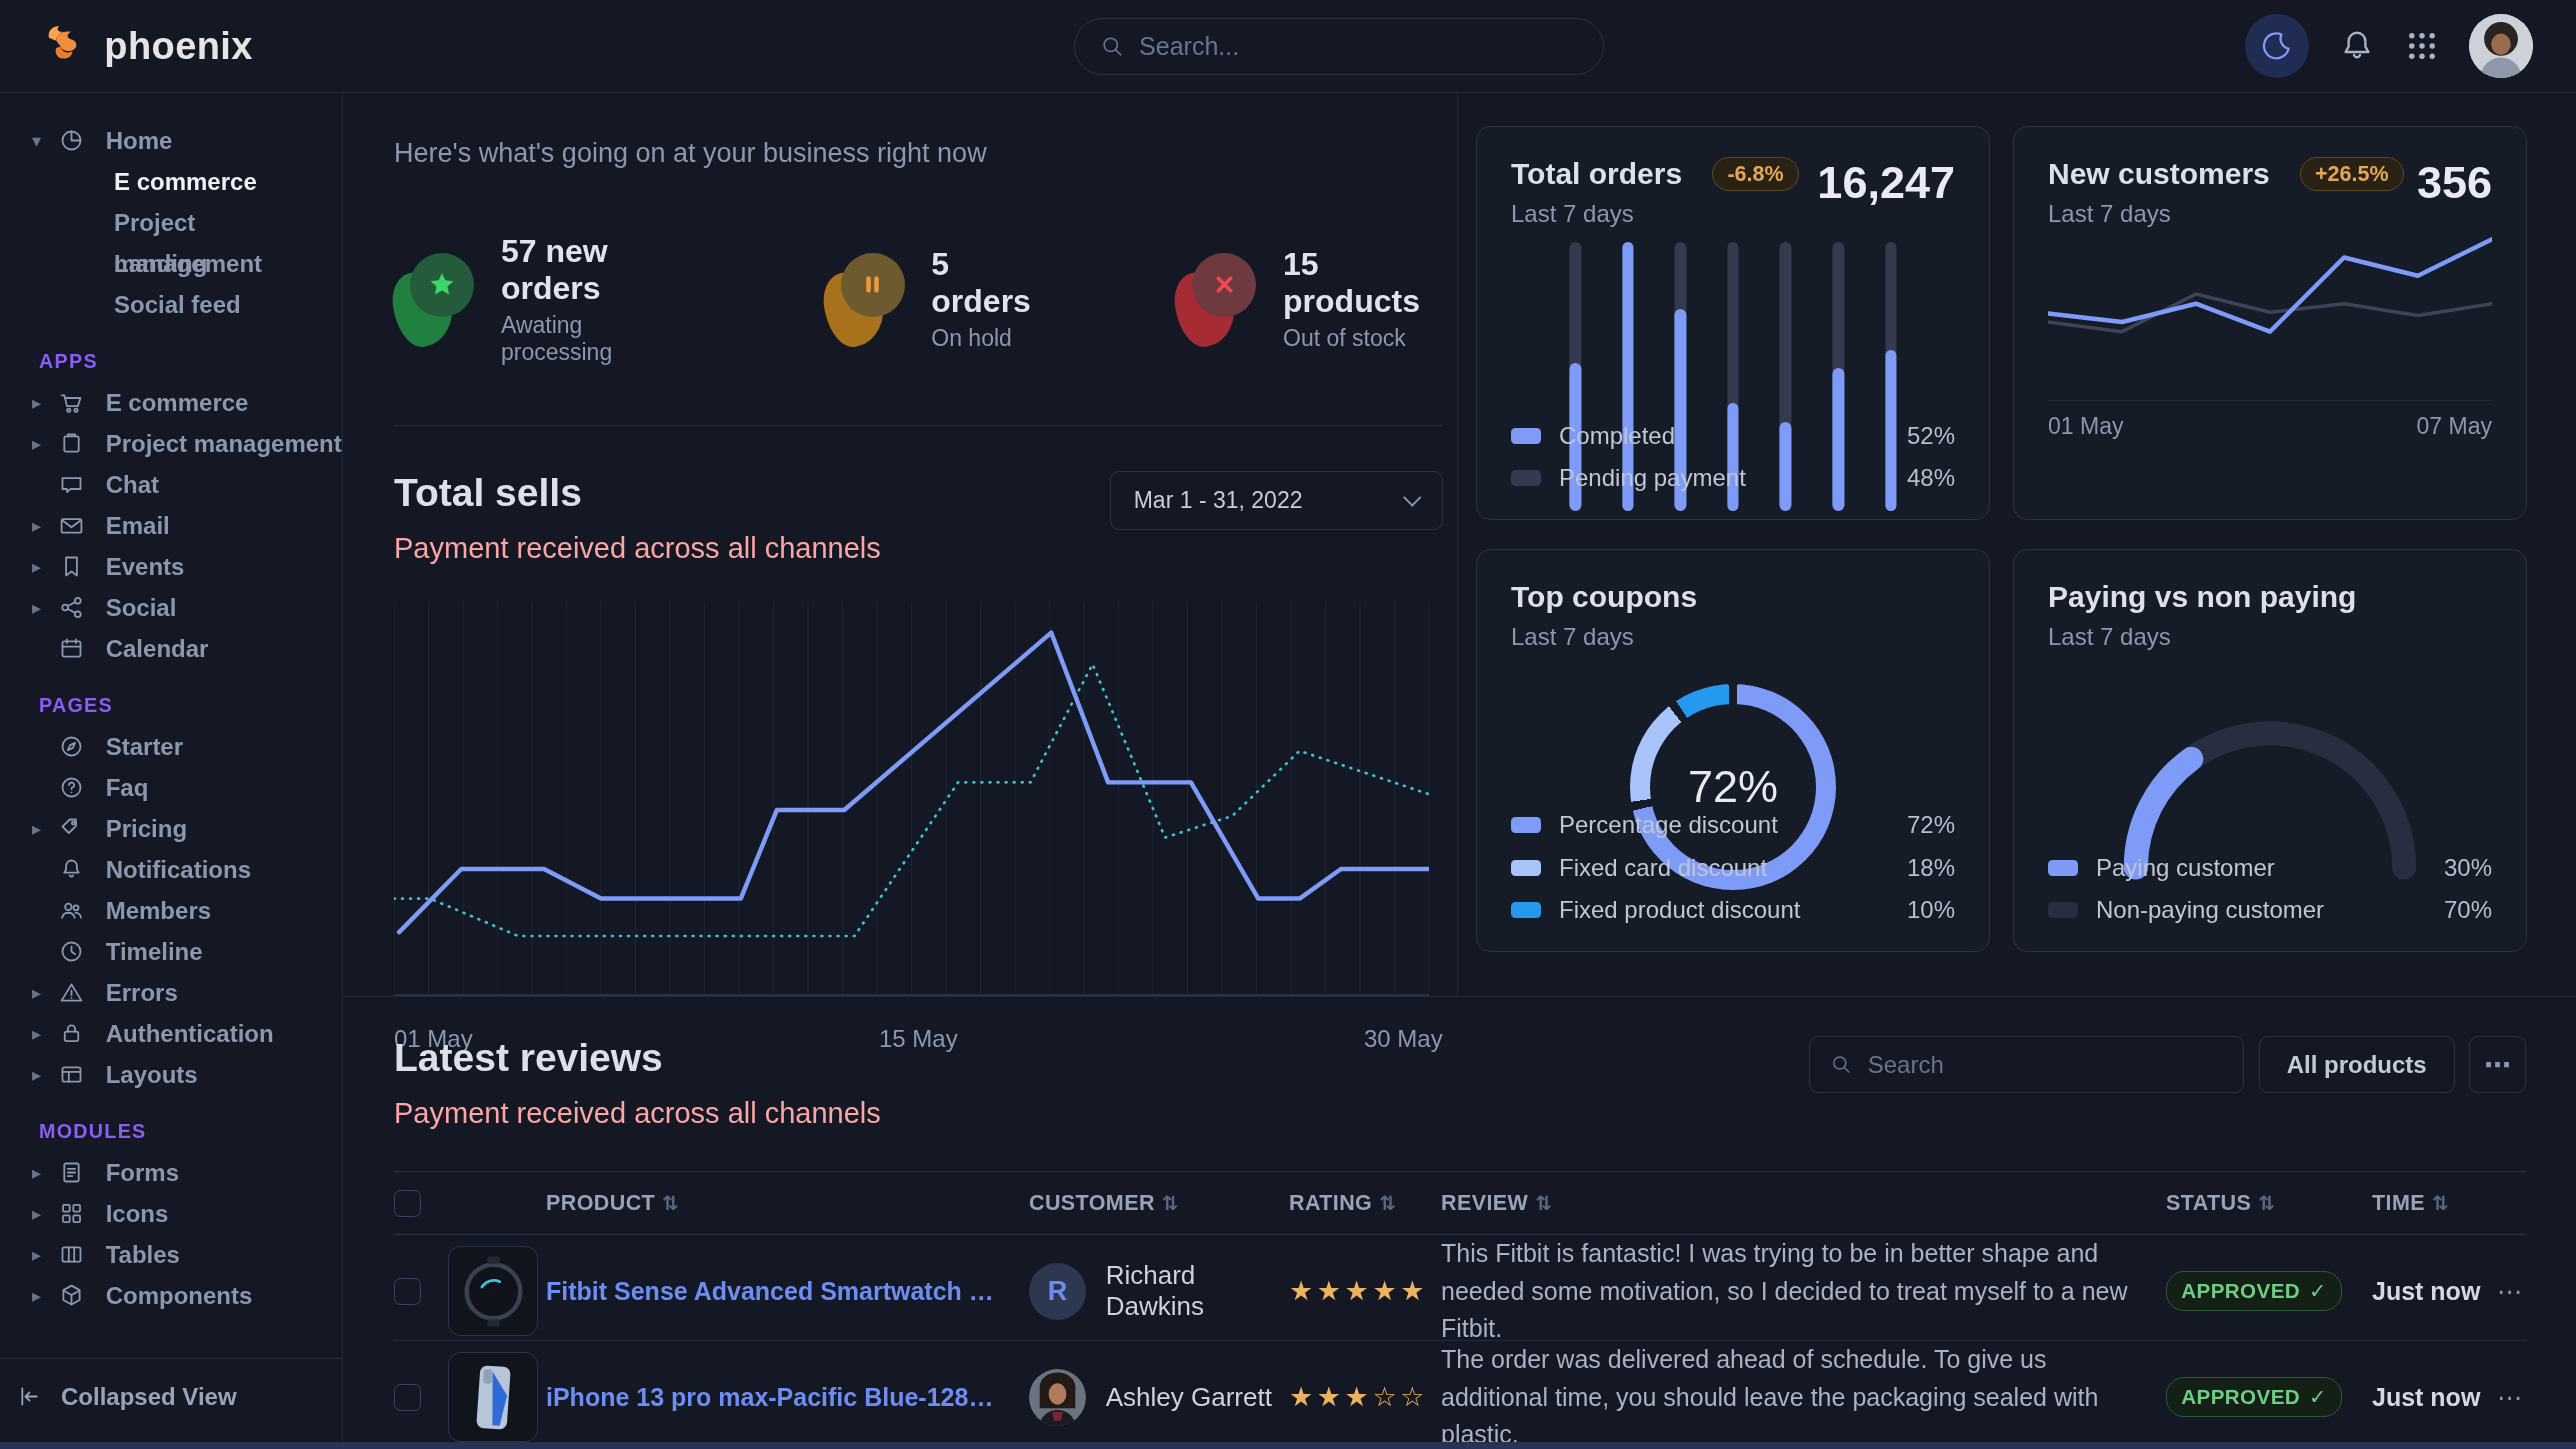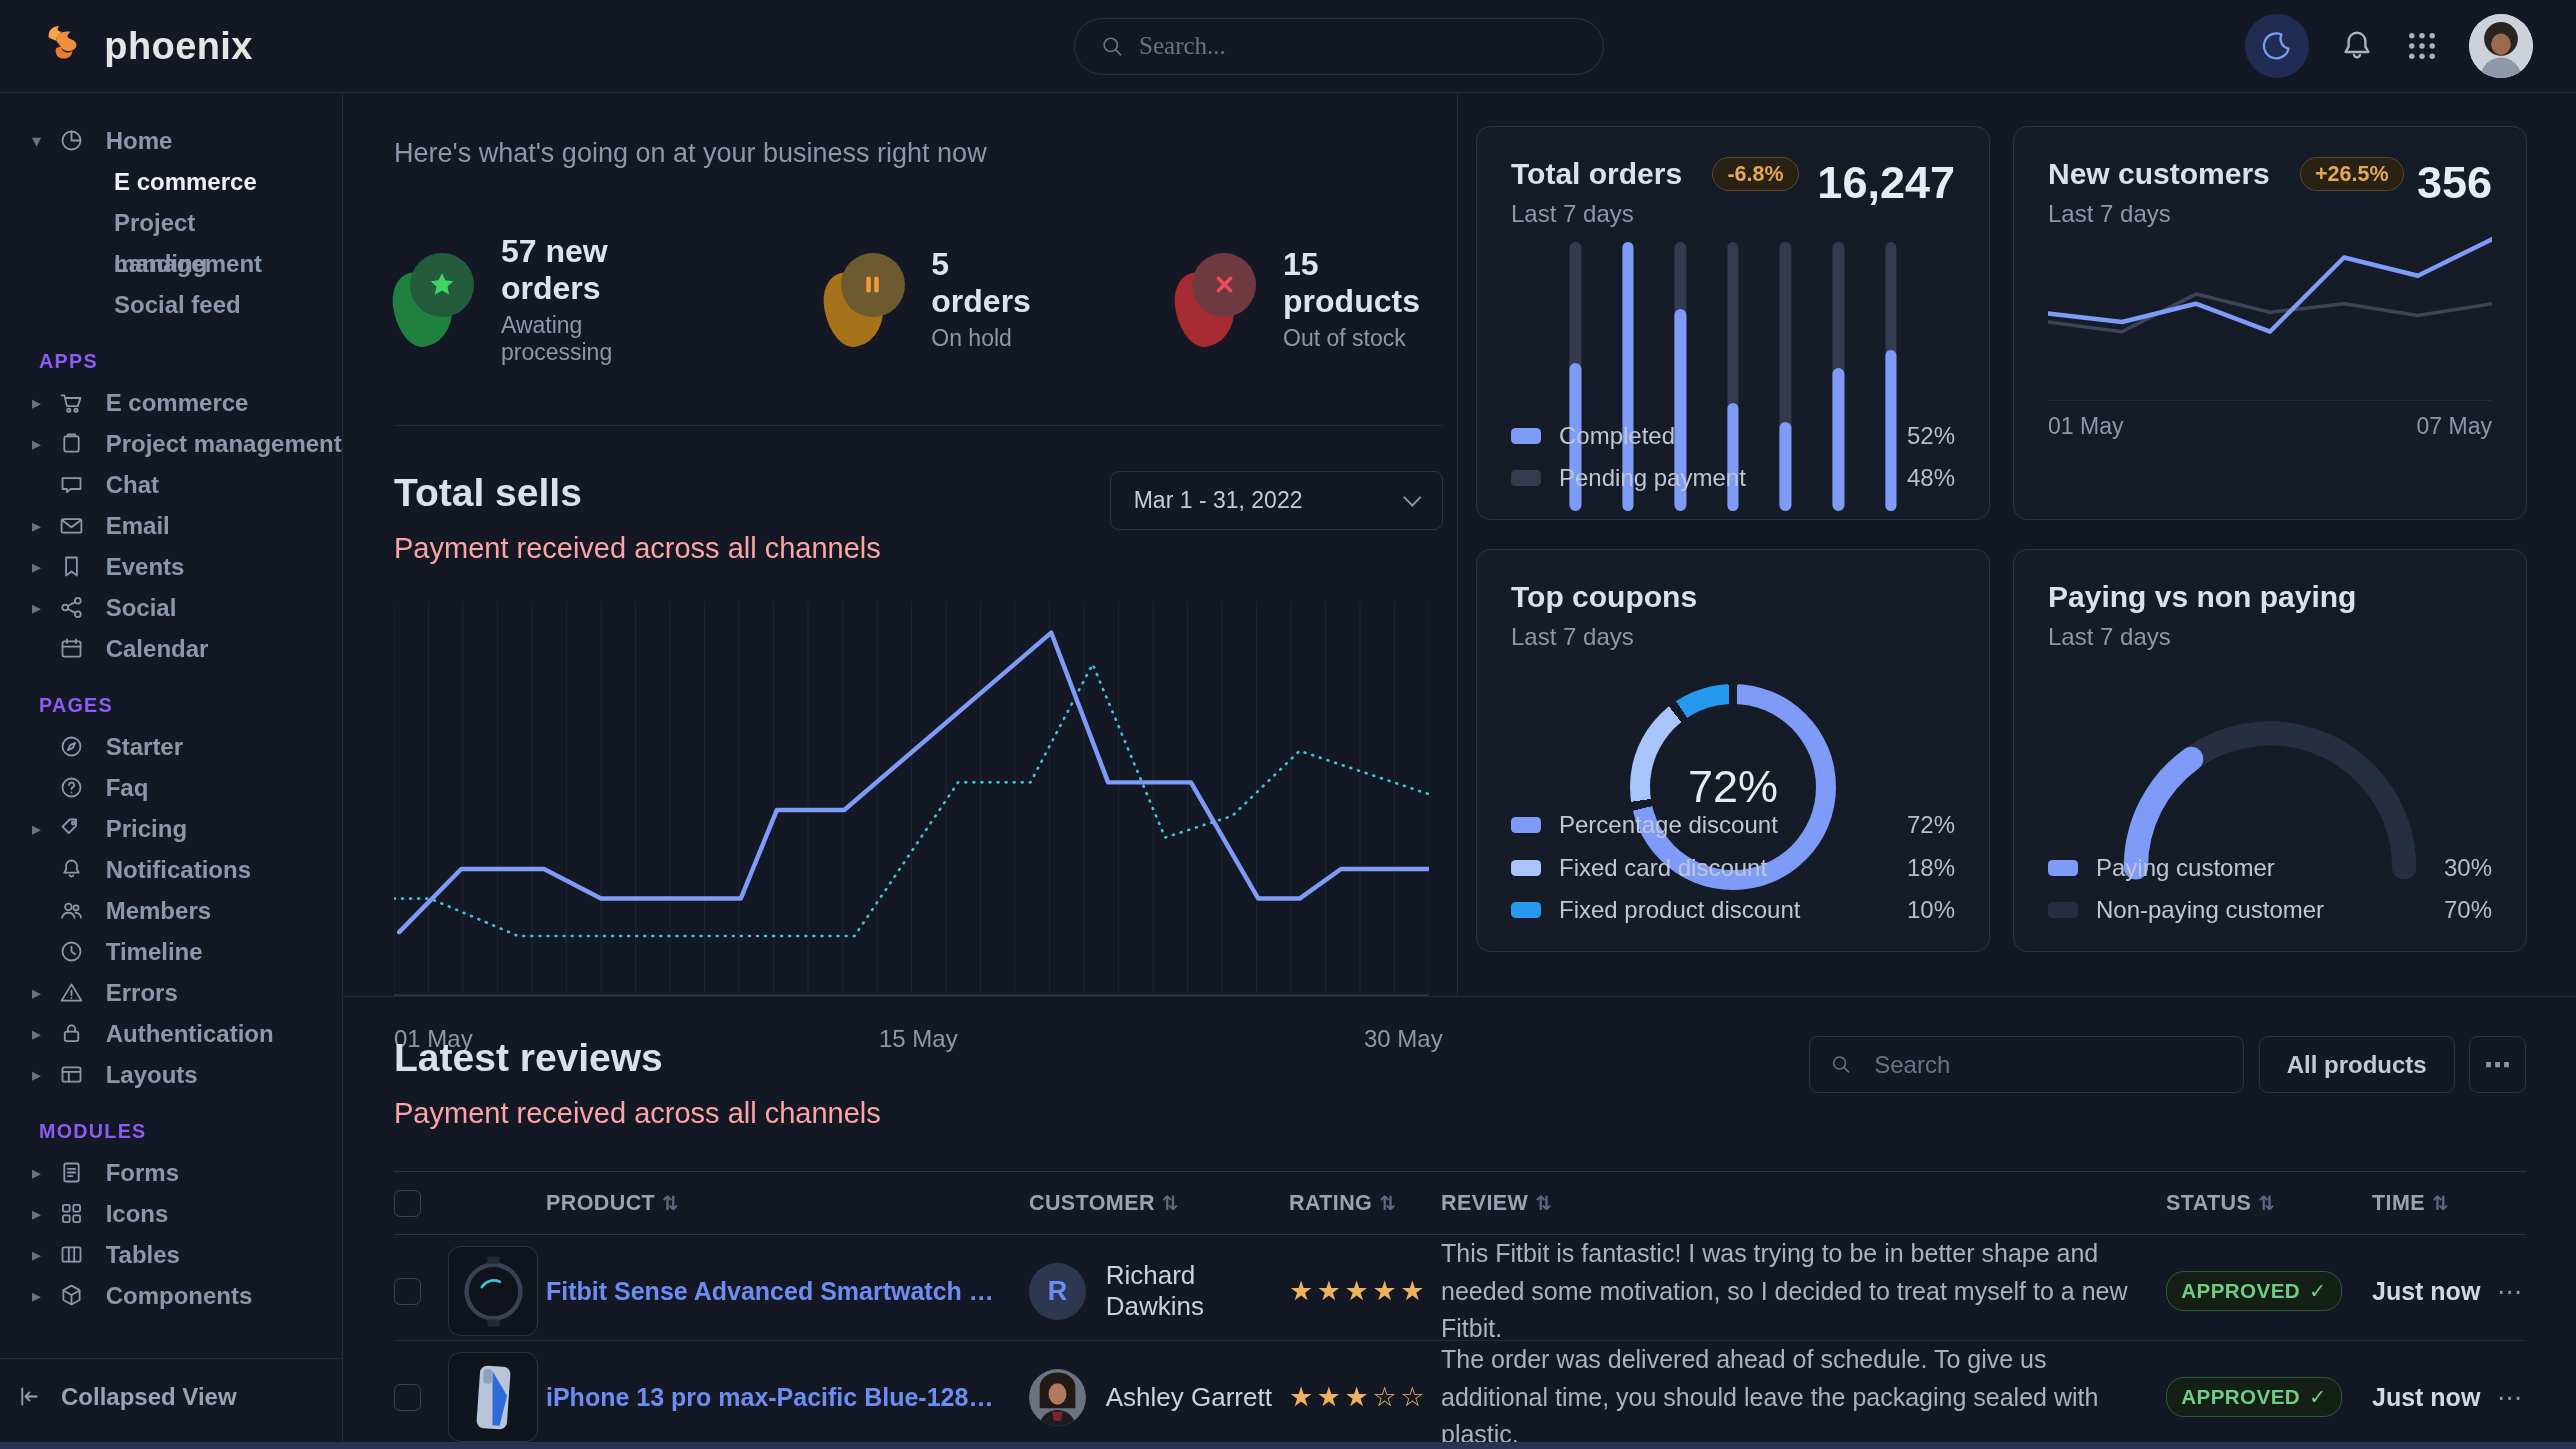--- a/index.html
+++ b/index.html
@@ -14,21 +14,21 @@
     font-family:"Liberation Sans","DejaVu Sans",sans-serif;color:var(--txt)}
   .page{position:relative;width:2576px;height:1449px}
 
   
   .navbar{position:absolute;left:0;top:0;right:0;height:93px;border-bottom:0.9px solid var(--line);
     display:flex;align-items:center;padding:0 43px;background:var(--bg);z-index:5}
   .brand{display:flex;align-items:center;gap:14.3px}
   .brand .name{font-size:38px;font-weight:800;color:#e5e5e5;letter-spacing:0.4px}
   .nav-search{position:absolute;left:1074px;width:530px;height:57px;border:0.9px solid #2b3242;border-radius:30px;
     display:flex;align-items:center;gap:14.3px;padding:0 25px;color:#6a7488}
-  .nav-search input{background:transparent;border:none;outline:none;color:#aab2c4;font-size:25px;width:100%;font-family:Liberation Serif, serif}
+  .nav-search input{background:transparent;border:none;outline:none;color:#aab2c4;font-size:25px;width:100%;font-family:Liberation Sans, sans-serif}
   .nav-search input::placeholder{color:#6a7488}
   .nav-actions{margin-left:auto;display:flex;align-items:center;gap:30px}
   .moon-btn{width:64px;height:64px;border-radius:50%;background:#202c52;display:flex;align-items:center;justify-content:center;color:var(--blue)}
   .icon-btn{color:#aab2c4;display:flex;align-items:center;justify-content:center}
   .avatar-nav{width:64px;height:64px;border-radius:50%;overflow:hidden;background:#cdd2da}
 
   
   .sidebar{position:absolute;left:0;top:93px;bottom:7.2px;width:343px;border-right:0.9px solid var(--line);
     padding:27px 0 0 0;background:var(--bg)}
   .sb-row{display:flex;align-items:center;height:41px;padding-left:32px;color:#8d97ab;font-size:24px;font-weight:600;cursor:pointer}
@@ -89,21 +89,21 @@
   .nc-ticks{display:flex;justify-content:space-between;font-size:23px;color:#8d97ab;margin-top:12.5px}
   .donut{position:absolute;left:50%;top:134px;transform:translateX(-50%);width:206px;height:206px;border-radius:50%}
   .donut::after{content:"";position:absolute;inset:19.7px;background:var(--card);border-radius:50%}
   .donut .ctr{position:absolute;inset:0;display:flex;align-items:center;justify-content:center;font-size:45px;color:#e7eaf1;z-index:2}
   .gauge-wrap{position:absolute;left:50%;transform:translateX(-50%);top:152px;width:322px;height:179px}
 
   
   .reviews-zone{border-top:0.9px solid var(--line);padding:39px 50px 0 51px;height:453px;overflow:hidden}
   .rv-head{display:flex;align-items:flex-start}
   .rv-controls{margin-left:auto;display:flex;gap:14.3px}
-  .rv-search{width:435px;height:57px;border:0.9px solid var(--line2);border-radius:9px;display:flex;align-items:center;gap:22px;padding:0 19.7px;color:#6a7488}
+  .rv-search{width:435px;height:57px;border:0.9px solid var(--line2);border-radius:9px;display:flex;align-items:center;gap:15px;padding:0 19.7px;color:#6a7488}
   .rv-search input{background:transparent;border:none;outline:none;color:#aab2c4;font-size:24px;width:100%;font-family:inherit}
   .rv-search input::placeholder{color:#6a7488}
   .btn{height:57px;border:0.9px solid var(--line2);border-radius:9px;background:transparent;color:#c3cad7;
     font-size:24px;font-weight:600;padding:0 27px;font-family:inherit;cursor:pointer}
   .btn.sq{width:57px;padding:0;color:#8d97ab;font-size:27px}
   .rv-table{margin-top:41px}
   .rv-grid{display:grid;grid-template-columns:54px 98px 483px 260px 152px 725px 206px 125px 29px;align-items:center}
   .rv-grid.hdr{height:64px;border-top:0.9px solid var(--line2);border-bottom:0.9px solid var(--line2);margin-top:23px}
   .th{font-size:21.5px;font-weight:700;color:#9aa3b5;letter-spacing:0.4px;display:flex;gap:7.2px;align-items:center}
   .sort{color:#5d6880;font-size:19.7px}

